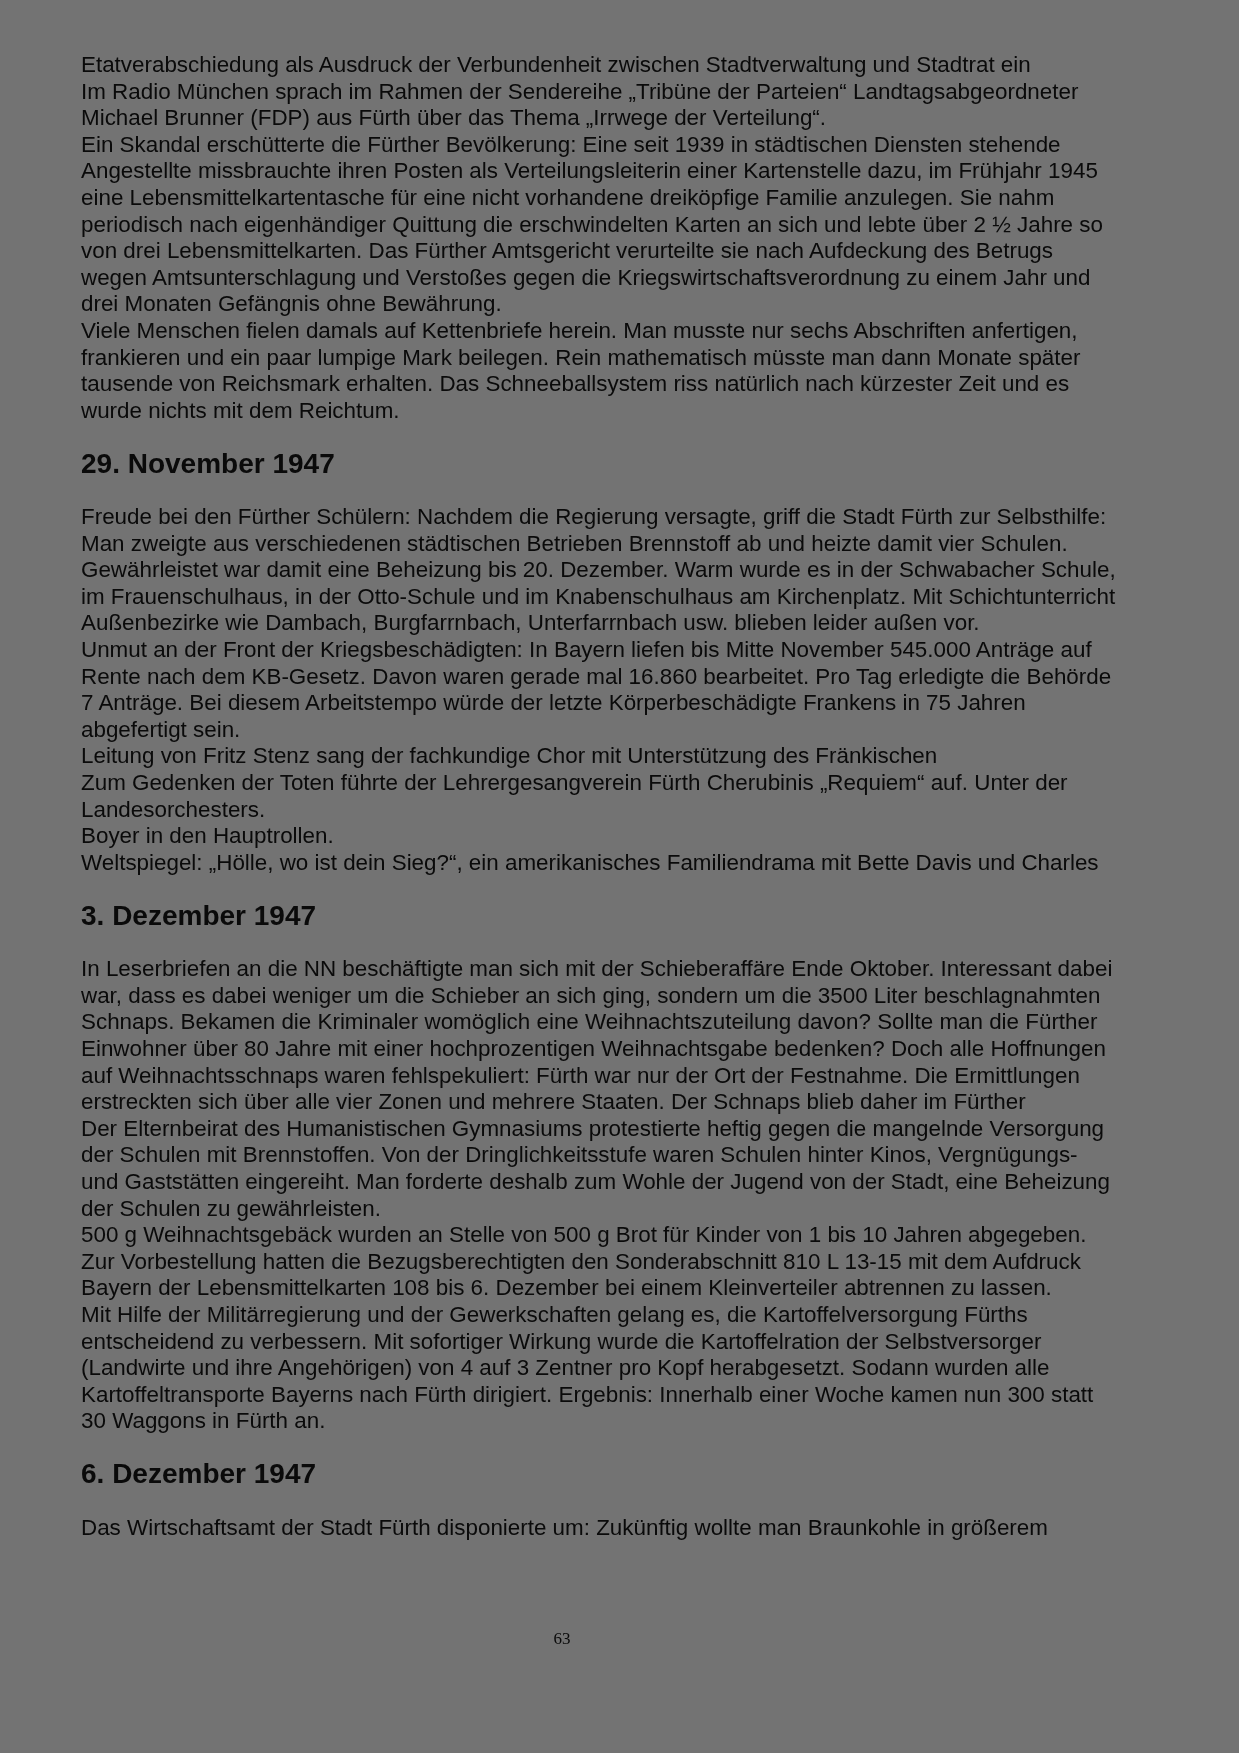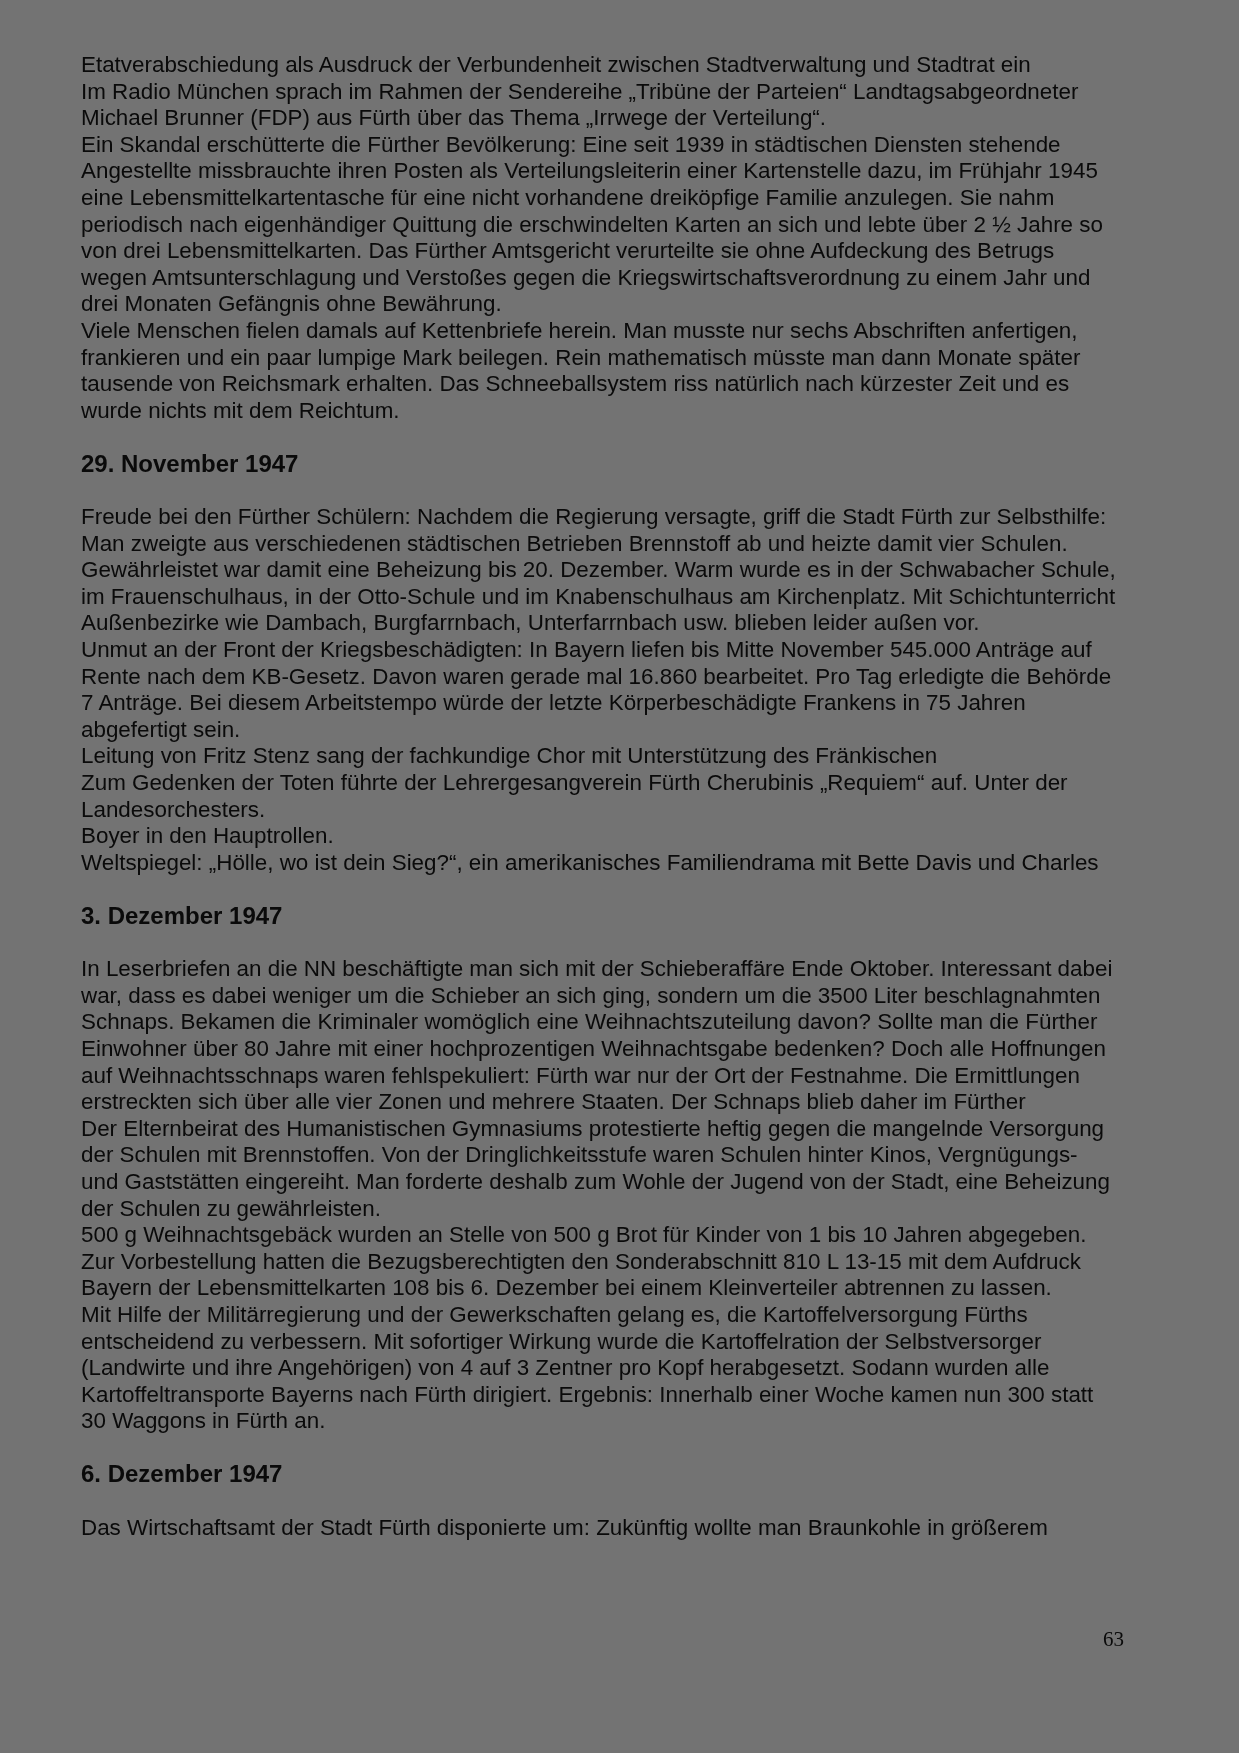--- a/index.html
+++ b/index.html
@@ -30,52 +30,52 @@
     width: 1100px;
   }
   .paragraph { margin: 0; }
   .line {
     font-size: 22.4px;
     line-height: 26.6px;
     white-space: nowrap;
     letter-spacing: 0px;
   }
   .heading {
-    font-size: 24px;
+    font-size: 28px;
     line-height: 26.6px;
     font-weight: bold;
     margin: 26.6px 0 26.6px 0;
     white-space: nowrap;
   }
   .page-footer {
     position: absolute;
     left: 0;
     top: 1627px;
     width: 1124px;
-    text-align: right;
+    text-align: center;
     font-family: "Liberation Serif", serif;
-    font-size: 21px;
+    font-size: 17px;
     line-height: 24px;
     color: #0a0a0a;
   }
 </style>
 </head>
 <body>
 
 <div class="page">
   <div class="doc-body">
       <div class="paragraph">
         <div class="line">Etatverabschiedung als Ausdruck der Verbundenheit zwischen Stadtverwaltung und Stadtrat ein</div>
         <div class="line">Im Radio München sprach im Rahmen der Sendereihe „Tribüne der Parteien“ Landtagsabgeordneter</div>
         <div class="line">Michael Brunner (FDP) aus Fürth über das Thema „Irrwege der Verteilung“.</div>
         <div class="line">Ein Skandal erschütterte die Fürther Bevölkerung: Eine seit 1939 in städtischen Diensten stehende</div>
         <div class="line">Angestellte missbrauchte ihren Posten als Verteilungsleiterin einer Kartenstelle dazu, im Frühjahr 1945</div>
         <div class="line">eine Lebensmittelkartentasche für eine nicht vorhandene dreiköpfige Familie anzulegen. Sie nahm</div>
         <div class="line">periodisch nach eigenhändiger Quittung die erschwindelten Karten an sich und lebte über 2 ½ Jahre so</div>
-        <div class="line">von drei Lebensmittelkarten. Das Fürther Amtsgericht verurteilte sie ohne Aufdeckung des Betrugs</div>
+        <div class="line">von drei Lebensmittelkarten. Das Fürther Amtsgericht verurteilte sie nach Aufdeckung des Betrugs</div>
         <div class="line">wegen Amtsunterschlagung und Verstoßes gegen die Kriegswirtschaftsverordnung zu einem Jahr und</div>
         <div class="line">drei Monaten Gefängnis ohne Bewährung.</div>
         <div class="line">Viele Menschen fielen damals auf Kettenbriefe herein. Man musste nur sechs Abschriften anfertigen,</div>
         <div class="line">frankieren und ein paar lumpige Mark beilegen. Rein mathematisch müsste man dann Monate später</div>
         <div class="line">tausende von Reichsmark erhalten. Das Schneeballsystem riss natürlich nach kürzester Zeit und es</div>
         <div class="line">wurde nichts mit dem Reichtum.</div>
       </div>
       <div class="heading">29. November 1947</div>
       <div class="paragraph">
         <div class="line">Freude bei den Fürther Schülern: Nachdem die Regierung versagte, griff die Stadt Fürth zur Selbsthilfe:</div>

